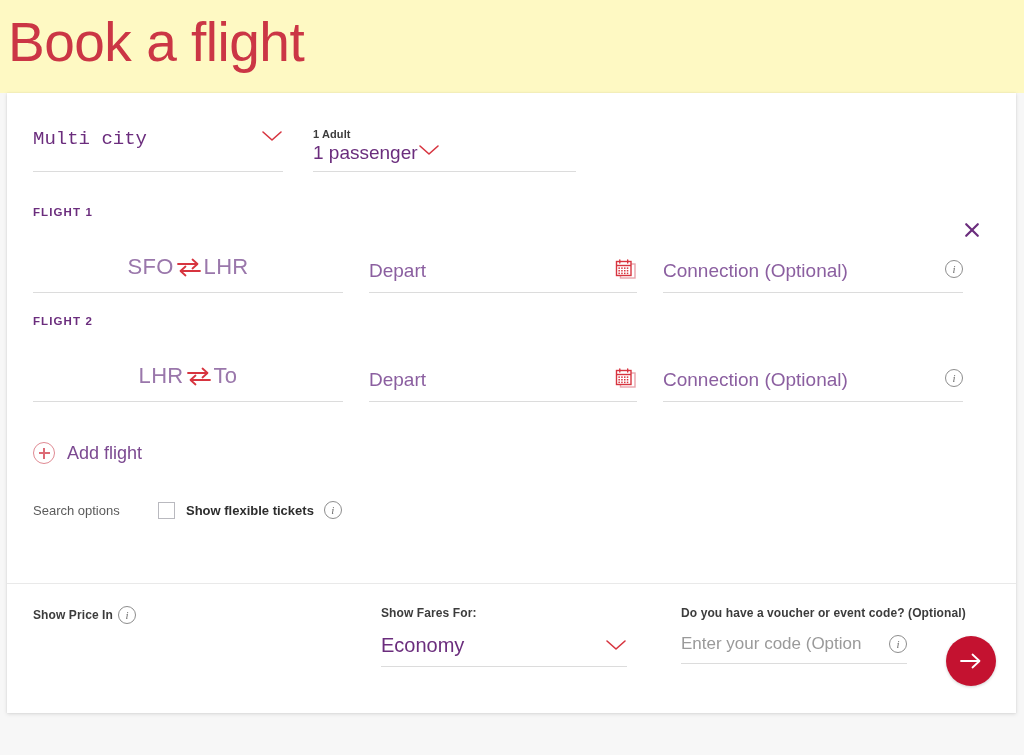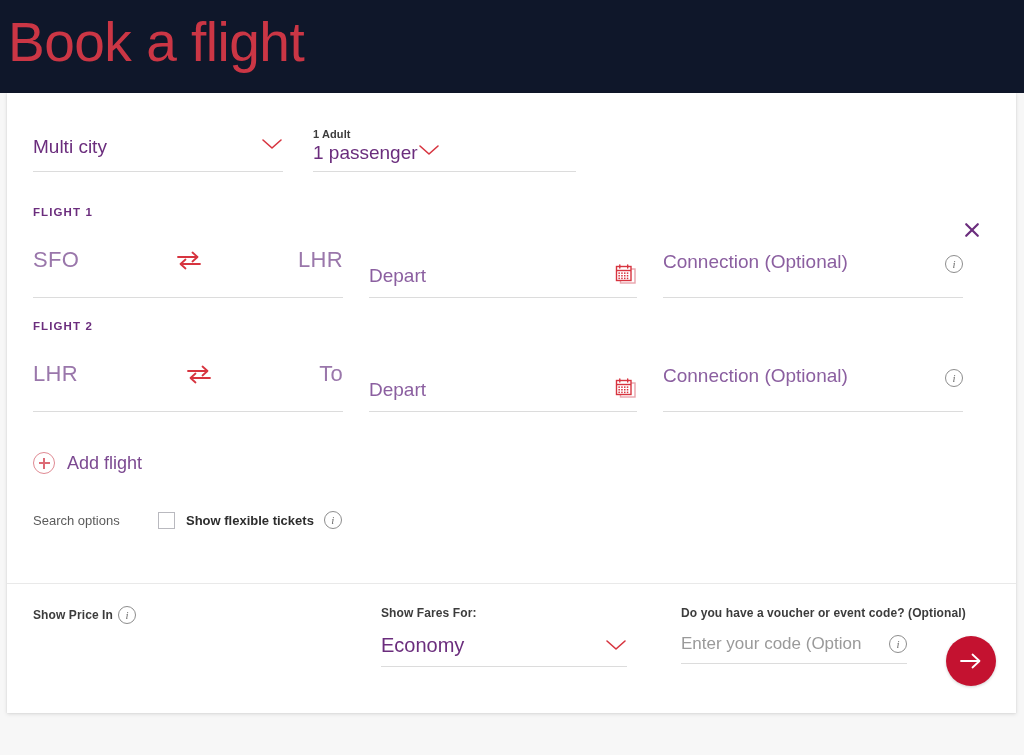--- a/index.html
+++ b/index.html
@@ -10,21 +10,21 @@
     font-family:"Liberation Sans", sans-serif;
     -webkit-font-smoothing:antialiased;
     overflow:hidden;
   }
 
   
   .page-header{
     height:93px;
     padding-left:8px;
     display:flex; align-items:center;
-    background:#0f172a;
+    background:#fef9c3;
   }
   .page-title{
     font-size:55px;
     font-weight:300;
     color:#cb3645;
     letter-spacing:-0.5px;
     line-height:1;
     margin:0;
     padding-bottom:8px;
   }
@@ -76,21 +76,21 @@
   }
   .chev{ margin-left:auto; margin-bottom:4px; }
 
   
   .top-row{
     display:flex;
     align-items:flex-end;
     gap:30px;
     margin-bottom:34px;
   }
-  .trip-type{ width:250px; padding-bottom:13px; }
+  .trip-type{ width:250px; padding-bottom:20px;font-family:Liberation Mono, monospace; }
   .pax{ width:263px; padding-bottom:7px; flex-direction:column; align-items:flex-start;}
   .pax-inner{ display:flex; align-items:flex-end; }
   .pax-sub{
     font-size:11px; font-weight:bold; color:#3c3c3c;
     letter-spacing:.1px; line-height:1.2; margin-bottom:1px;
   }
 
   
   .flight-label{
     font-size:11.5px;
@@ -100,23 +100,23 @@
     margin-bottom:26px;
   }
   .flight-row{
     display:flex;
     align-items:flex-end;
     gap:26px;
     margin-bottom:22px;
   }
   .route-field{
     width:310px;
-    padding-bottom:24px;
+    padding-bottom:12px;
     align-items:center;
-    justify-content:space-between;
+    justify-content:center;
   }
   .route-code{
     color:#9a77ab;
     font-size:22px;
     font-weight:300;
     letter-spacing:.3px;
   }
   .swap-btn{
     background:none;border:0;padding:0;cursor:pointer;
     display:flex;align-items:center;justify-content:center;
@@ -125,25 +125,25 @@
   .date-field{
     width:268px;
     padding-bottom:9px;
     align-items:center;
     justify-content:space-between;
   }
   .date-field .field-placeholder{ font-size:19px; }
   .cal-btn{ background:none;border:0;padding:0;cursor:pointer;display:flex;margin-bottom:2px;}
   .conn-field{
     width:300px;
-    padding-bottom:24px;
-    align-items:flex-end;
+    padding-bottom:10px;
+    align-items:flex-start;
     justify-content:space-between;
     align-self:flex-start;
-    margin-top:7px;
+    margin-top:16px;
   }
 
   
   .info-i{
     width:18px;height:18px;border-radius:50%;
     border:1px solid #8d8d8d;
     display:inline-flex;align-items:center;justify-content:center;
     font-size:11px;color:#6d6d6d;font-style:italic;
     font-family:"Liberation Serif", serif;
     background:transparent;cursor:pointer;padding:0;

